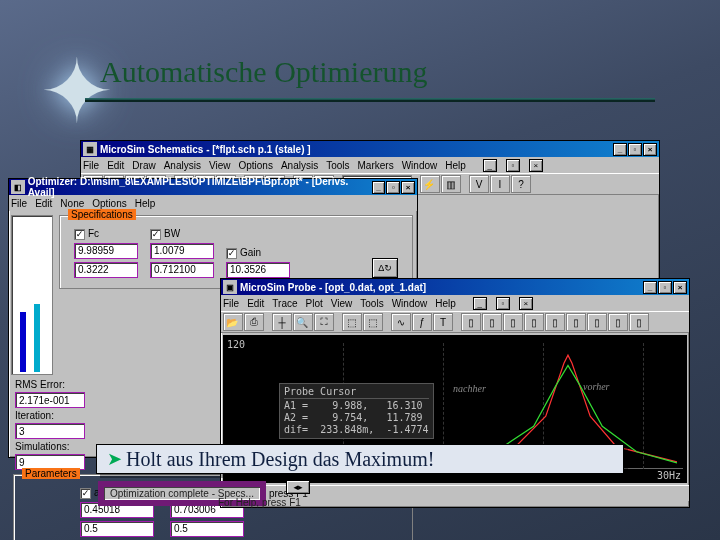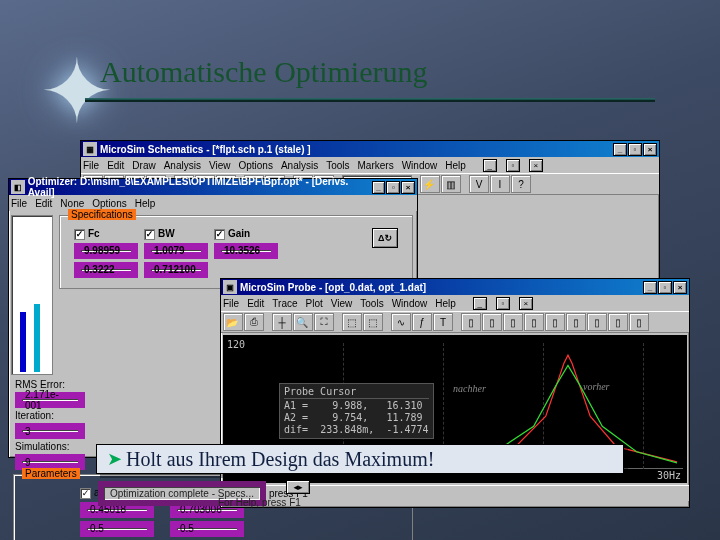--- a/index.html
+++ b/index.html
@@ -130,21 +130,21 @@
   .dropdown::after {
     content: "▾";
     position: absolute;
     right: 2px;
     font-size: 8px;
   }
 
   .field-label { font-size: 10px; }
   .textbox {
     background: #fff;
-    border: 7px solid #a21caf;
+    border: 1px solid #a21caf;
     box-shadow: inset 1px 1px #404040;
     font-size: 10px;
     padding: 1px 3px;
     height: 16px;
     display: flex;
     align-items: center;
   }
   .checkbox {
     width: 11px;
     height: 11px;
@@ -173,21 +173,21 @@
     padding: 0 3px;
     font-size: 10px;
   }
 
   
   #schematics { top: 140px; left: 80px; width: 580px; height: 170px; }
 
   
   #optimizer { top: 178px; left: 8px; width: 410px; height: 280px; }
   #optimizer .body { display: flex; flex-direction: column; height: calc(100% - 32px); }
-  .spec-row { display: flex; padding: 4px 8px; align-items: flex-start; font-weight: bold; }
+  .spec-row { display: flex; gap: 6px; padding: 4px 8px; align-items: flex-end; }
   .spec-col { display: flex; flex-direction: column; gap: 3px; width: 70px; }
   .spec-col .textbox { width: 64px; }
   .left-readouts { display: flex; flex-direction: column; gap: 2px; padding: 0 6px; }
   .param-row { display: flex; gap: 10px; padding: 4px 60px; }
   .param-col { display: flex; flex-direction: column; gap: 3px; width: 80px; }
   .param-col .textbox { width: 74px; }
   .side-btn {
     width: 26px; height: 20px;
     background: #c0c0c0;
     border: 1px solid #000;

